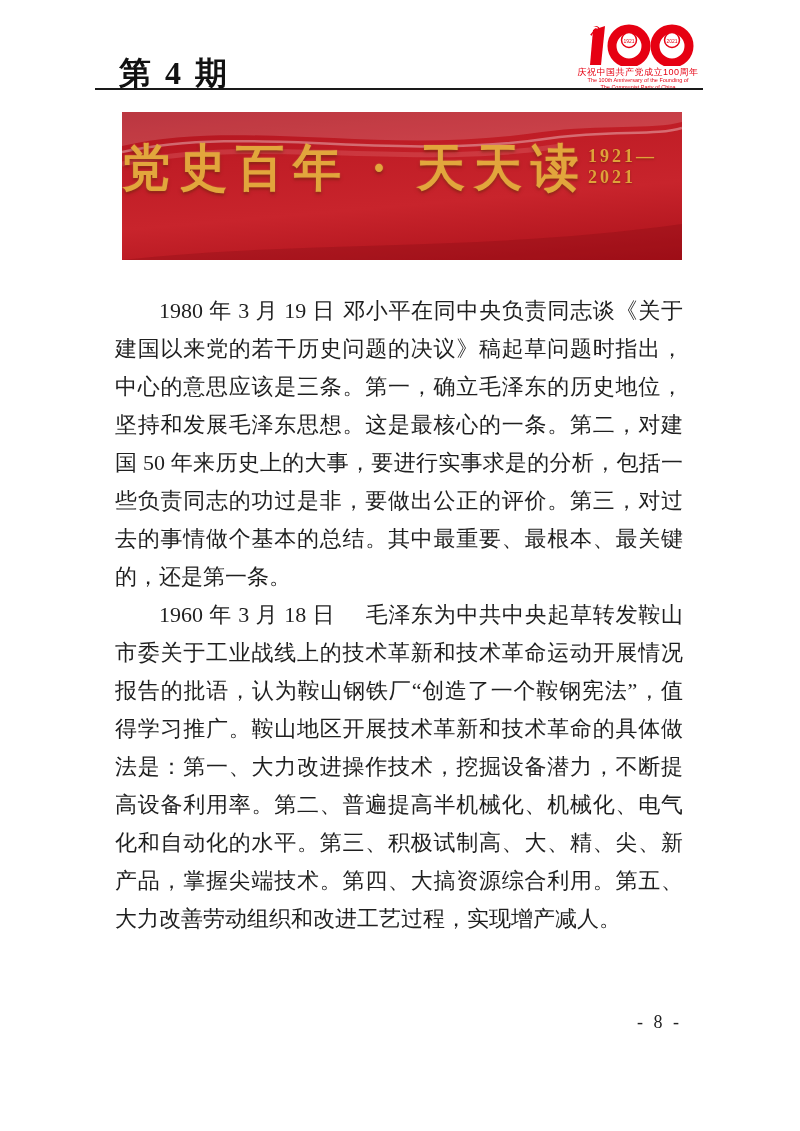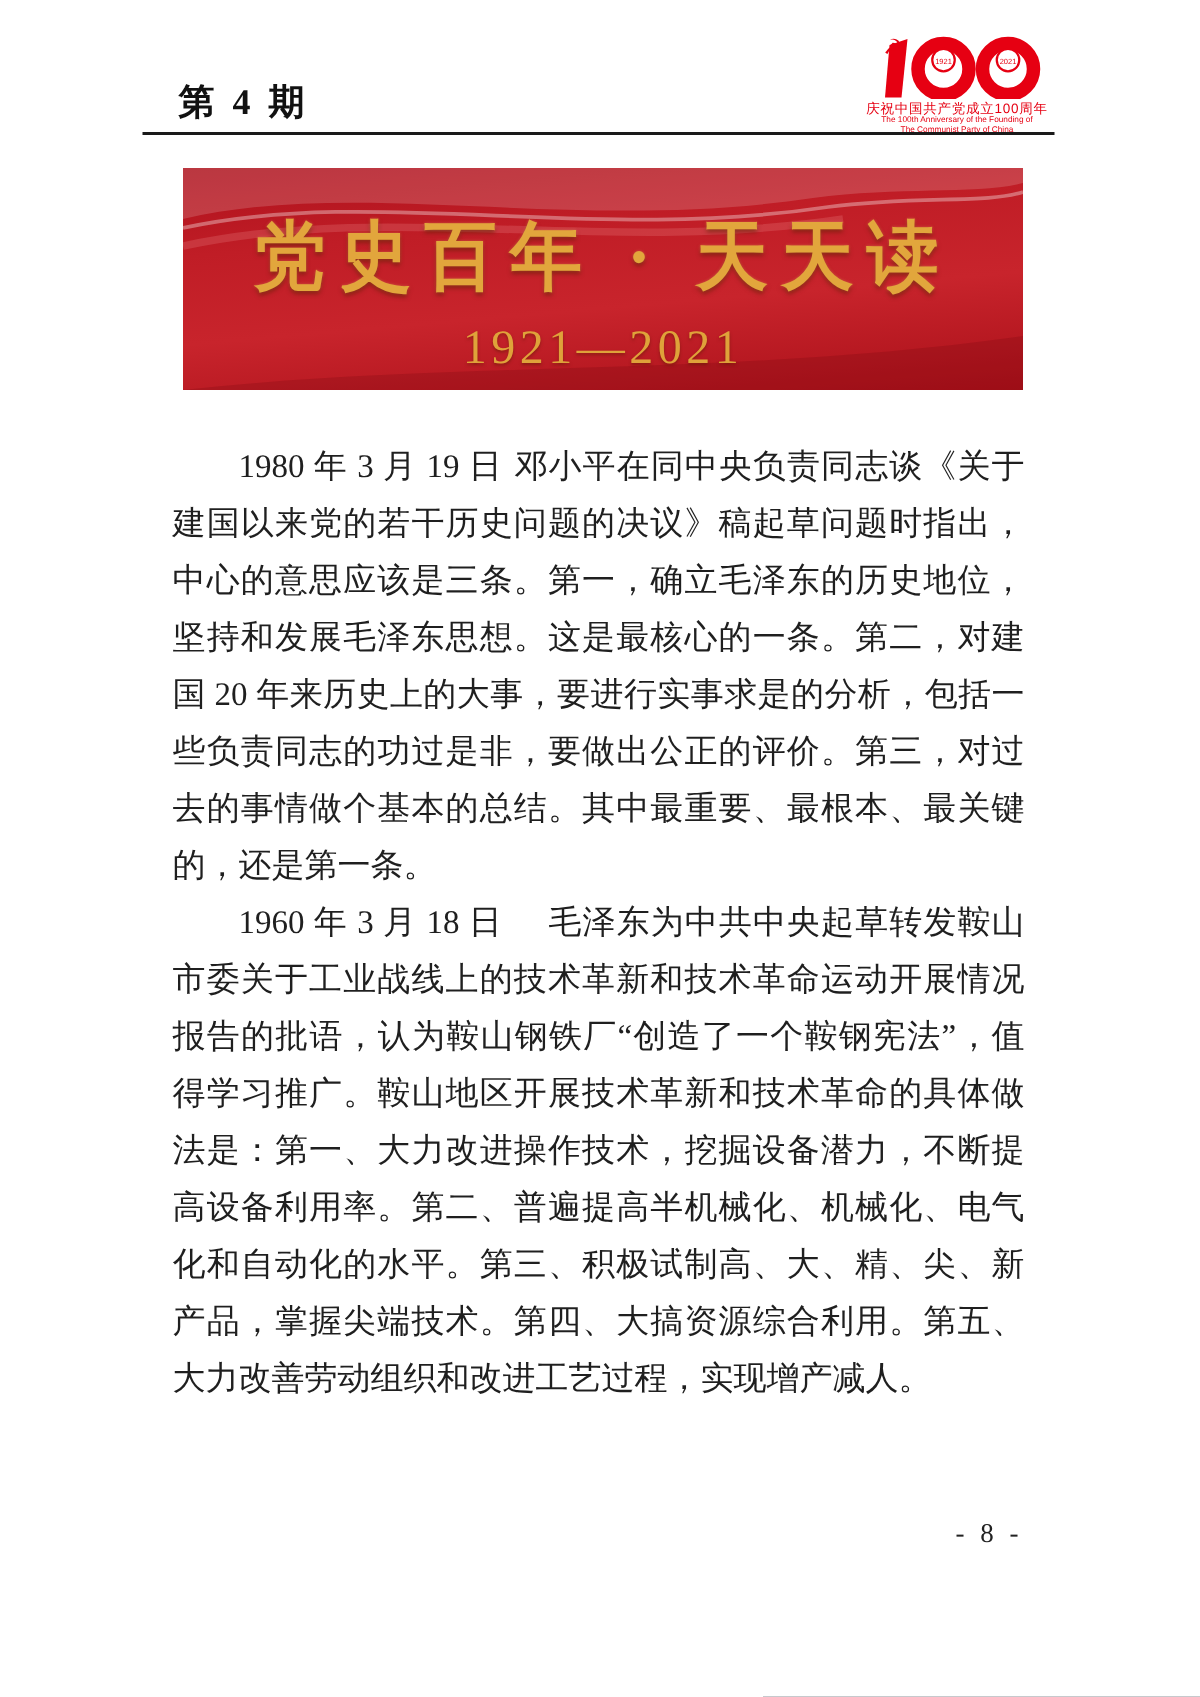--- a/index.html
+++ b/index.html
@@ -8,21 +8,21 @@
     width:800px;height:1131px;
     margin:0 auto;
     background:#ffffff;
     font-family:"Liberation Serif","DejaVu Serif",serif;
     overflow:hidden;
   }
 
   
   .issue-label{
     position:absolute;left:119px;top:52px;
-    font-size:24px;font-weight:bold;color:#111;
+    font-size:32px;font-weight:bold;color:#111;
     letter-spacing:3px;
   }
   .header-rule{
     position:absolute;left:95px;top:88px;
     width:608px;height:2px;background:#1a1a1a;
   }
 
   .anniv-logo{
     position:absolute;right:96px;top:24px;
     width:132px;text-align:center;line-height:1;
@@ -42,33 +42,33 @@
 
   
   .banner{
     position:absolute;left:122px;top:112px;
     width:560px;height:148px;
     background:linear-gradient(175deg,#ae111c 0%,#c01d26 30%,#c8242c 60%,#aa1019 100%);
     overflow:hidden;
   }
   .banner svg.waves{position:absolute;left:0;top:0;}
   .banner-text{
-    position:absolute;left:0;top:4px;width:100%;height:100%;
-    display:flex;flex-direction:column;align-items:center;justify-content:center;
+    position:absolute;left:0;top:16px;width:100%;height:100%;
+    display:flex;align-items:flex-start;justify-content:center;
     padding-top:8px;box-sizing:border-box;
   }
   .banner-title{
     font-size:48px;font-weight:bold;color:#e2a63c;
     letter-spacing:9px;white-space:nowrap;
     text-shadow:0 2px 3px rgba(90,30,0,.55),0 0 2px rgba(255,220,130,.35);
     transform:scaleY(1.05);
   }
   .banner-subtitle{
     margin-top:10px;
-    font-size:32px;font-weight:normal;color:#dfa23a;
+    font-size:18px;font-weight:bold;color:#dfa23a;
     letter-spacing:3px;
     text-shadow:0 1px 2px rgba(90,30,0,.5);
   }
 
   
   .content{
     position:absolute;left:115px;top:292px;width:568px;
     font-size:22px;line-height:38px;color:#1f1f1f;
     text-align:justify;
   }
@@ -119,19 +119,19 @@
       <path d="M0,52 C140,22 280,58 440,34" fill="none" stroke="rgba(255,180,180,0.18)" stroke-width="5"></path>
       <path d="M0,148 C180,128 360,140 560,112 L560,148 Z" fill="rgba(120,8,14,0.25)"></path>
     </svg>
     <div class="banner-text">
       <div class="banner-title">党史百年 · 天天读</div>
       <div class="banner-subtitle">1921—2021</div>
     </div>
   </div>
 
   <div class="content">
-    <p><span class="article-date">1980 年 3 月 19 日</span><span>邓小平在同中央负责同志谈《关于建国以来党的若干历史问题的决议》稿起草问题时指出，中心的意思应该是三条。第一，确立毛泽东的历史地位，坚持和发展毛泽东思想。这是最核心的一条。第二，对建国 20 年来历史上的大事，要进行实事求是的分析，包括一些负责同志的功过是非，要做出公正的评价。第三，对过去的事情做个基本的总结。其中最重要、最根本、最关键的，还是第一条。</span></p>
+    <p><span class="article-date">1980 年 3 月 19 日</span><span>邓小平在同中央负责同志谈《关于建国以来党的若干历史问题的决议》稿起草问题时指出，中心的意思应该是三条。第一，确立毛泽东的历史地位，坚持和发展毛泽东思想。这是最核心的一条。第二，对建国 50 年来历史上的大事，要进行实事求是的分析，包括一些负责同志的功过是非，要做出公正的评价。第三，对过去的事情做个基本的总结。其中最重要、最根本、最关键的，还是第一条。</span></p>
     <p><span class="article-date">1960 年 3 月 18 日</span><span>　毛泽东为中共中央起草转发鞍山市委关于工业战线上的技术革新和技术革命运动开展情况报告的批语，认为鞍山钢铁厂“创造了一个鞍钢宪法”，值得学习推广。鞍山地区开展技术革新和技术革命的具体做法是：第一、大力改进操作技术，挖掘设备潜力，不断提高设备利用率。第二、普遍提高半机械化、机械化、电气化和自动化的水平。第三、积极试制高、大、精、尖、新产品，掌握尖端技术。第四、大搞资源综合利用。第五、大力改善劳动组织和改进工艺过程，实现增产减人。</span></p>
   </div>
 
   <div class="page-number">- 8 -</div>
 
 </div>
 
 </body></html>

